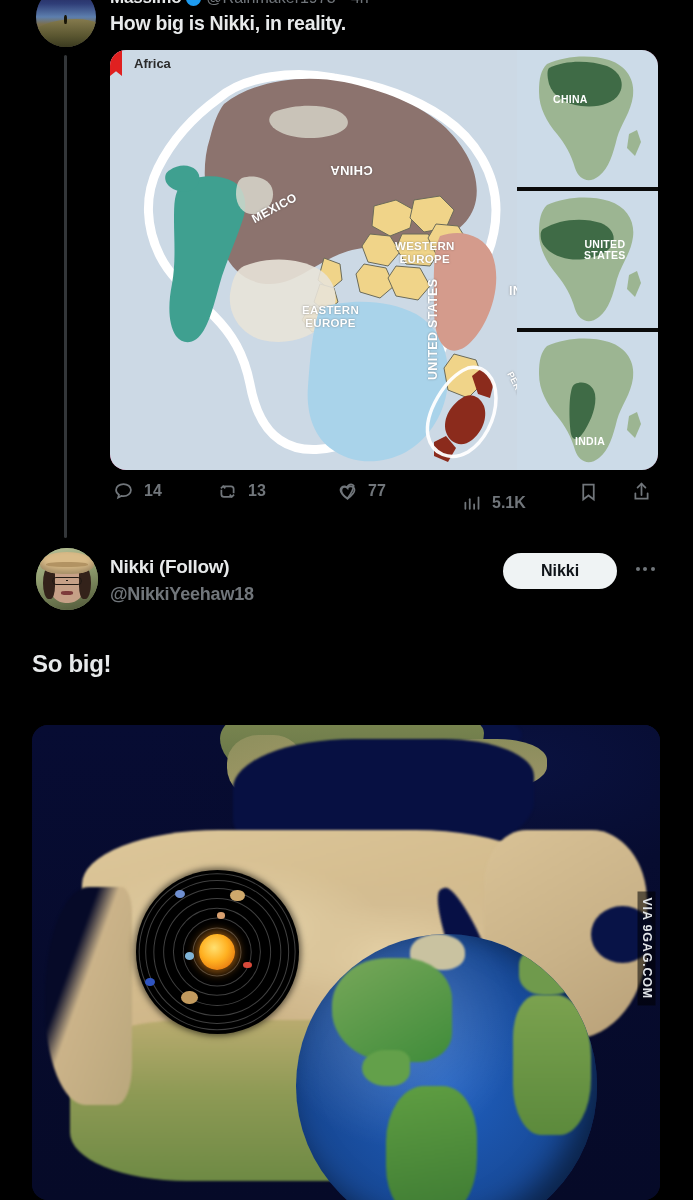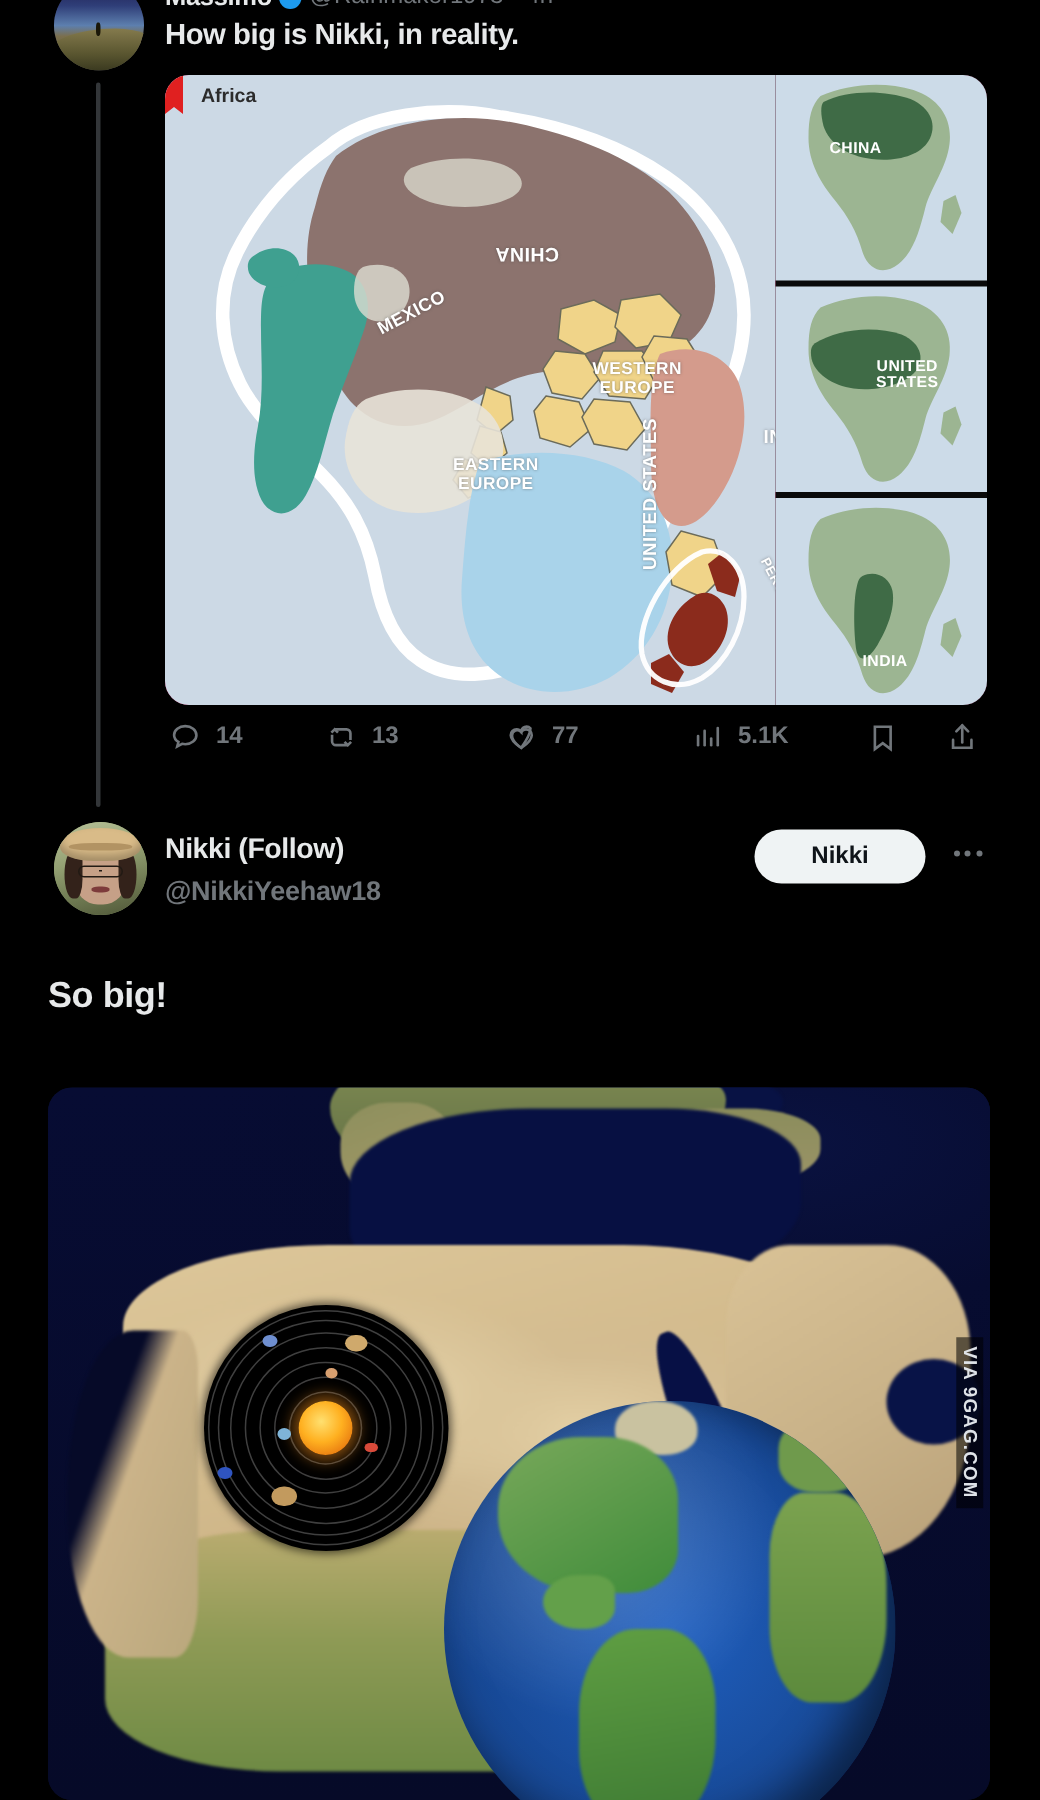--- a/index.html
+++ b/index.html
@@ -123,21 +123,21 @@
     position:absolute; left:110px; top:478px; width:550px; height:40px;
   }
   .act {
     position:absolute; display:flex; align-items:center; gap:10px;
     color:#71767b; font-size:16px; font-weight:bold; top:0; height:26px;
   }
   .act svg { width:21px; height:21px; fill:none; stroke:#71767b; stroke-width:2; }
   .act.reply  { left:3px; }
   .act.rt     { left:107px; }
   .act.like   { left:227px; }
-  .act.views  { left:351px; }
+  .act.views  { left:351px;margin-top:12px; }
   .act.save   { left:468px; }
   .act.share  { left:521px; }
 
   
   .t2-avatar {
     position:absolute; left:36px; top:548px; width:62px; height:62px;
     border-radius:50%; overflow:hidden; background:#8a9a6a;
   }
   .t2-avatar .bg2 {
     position:absolute; inset:0;

